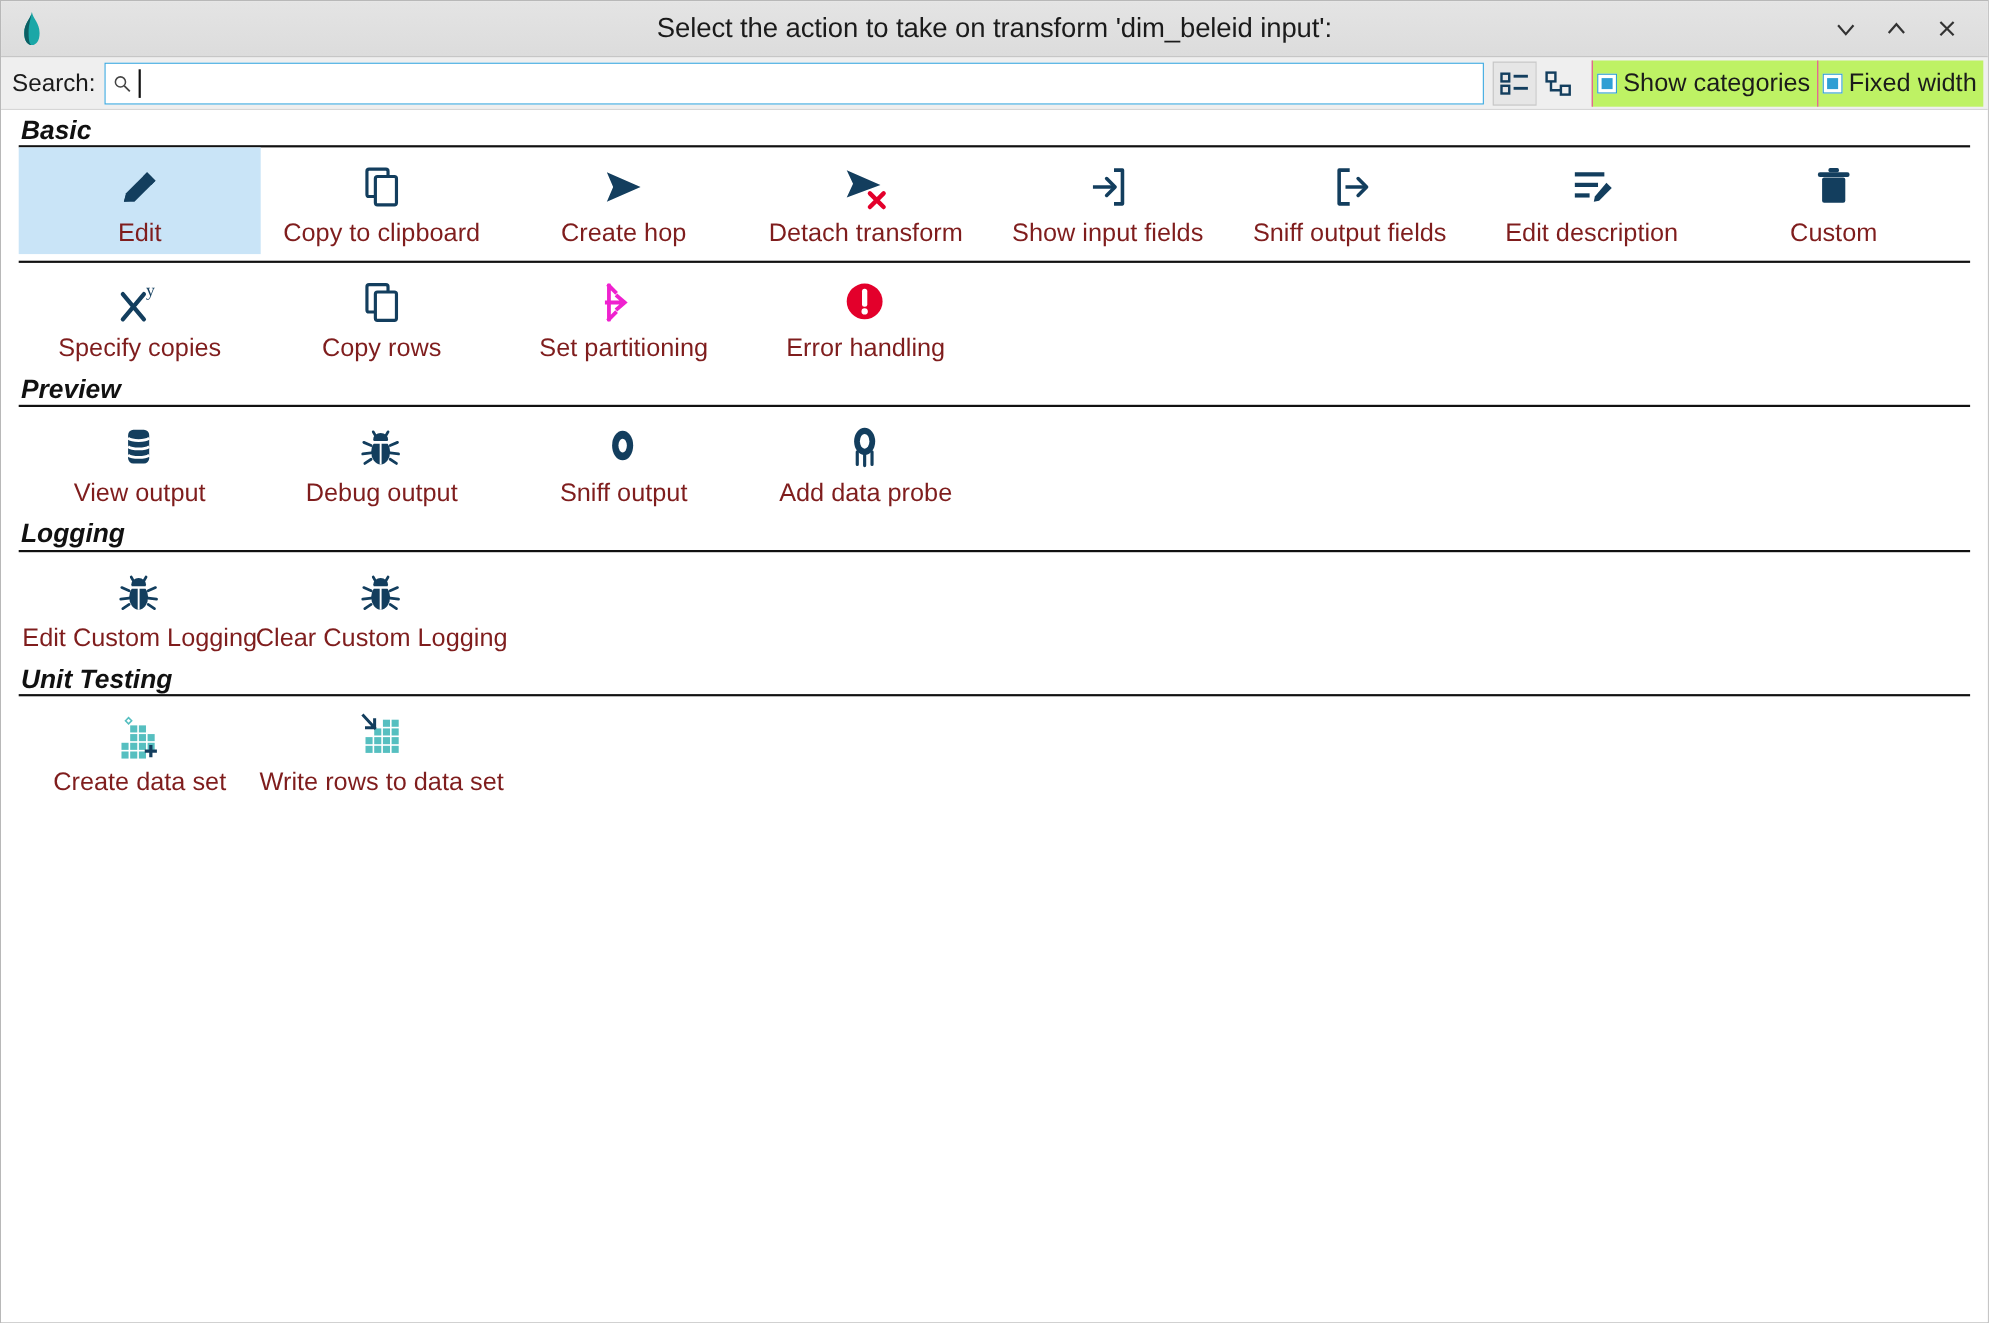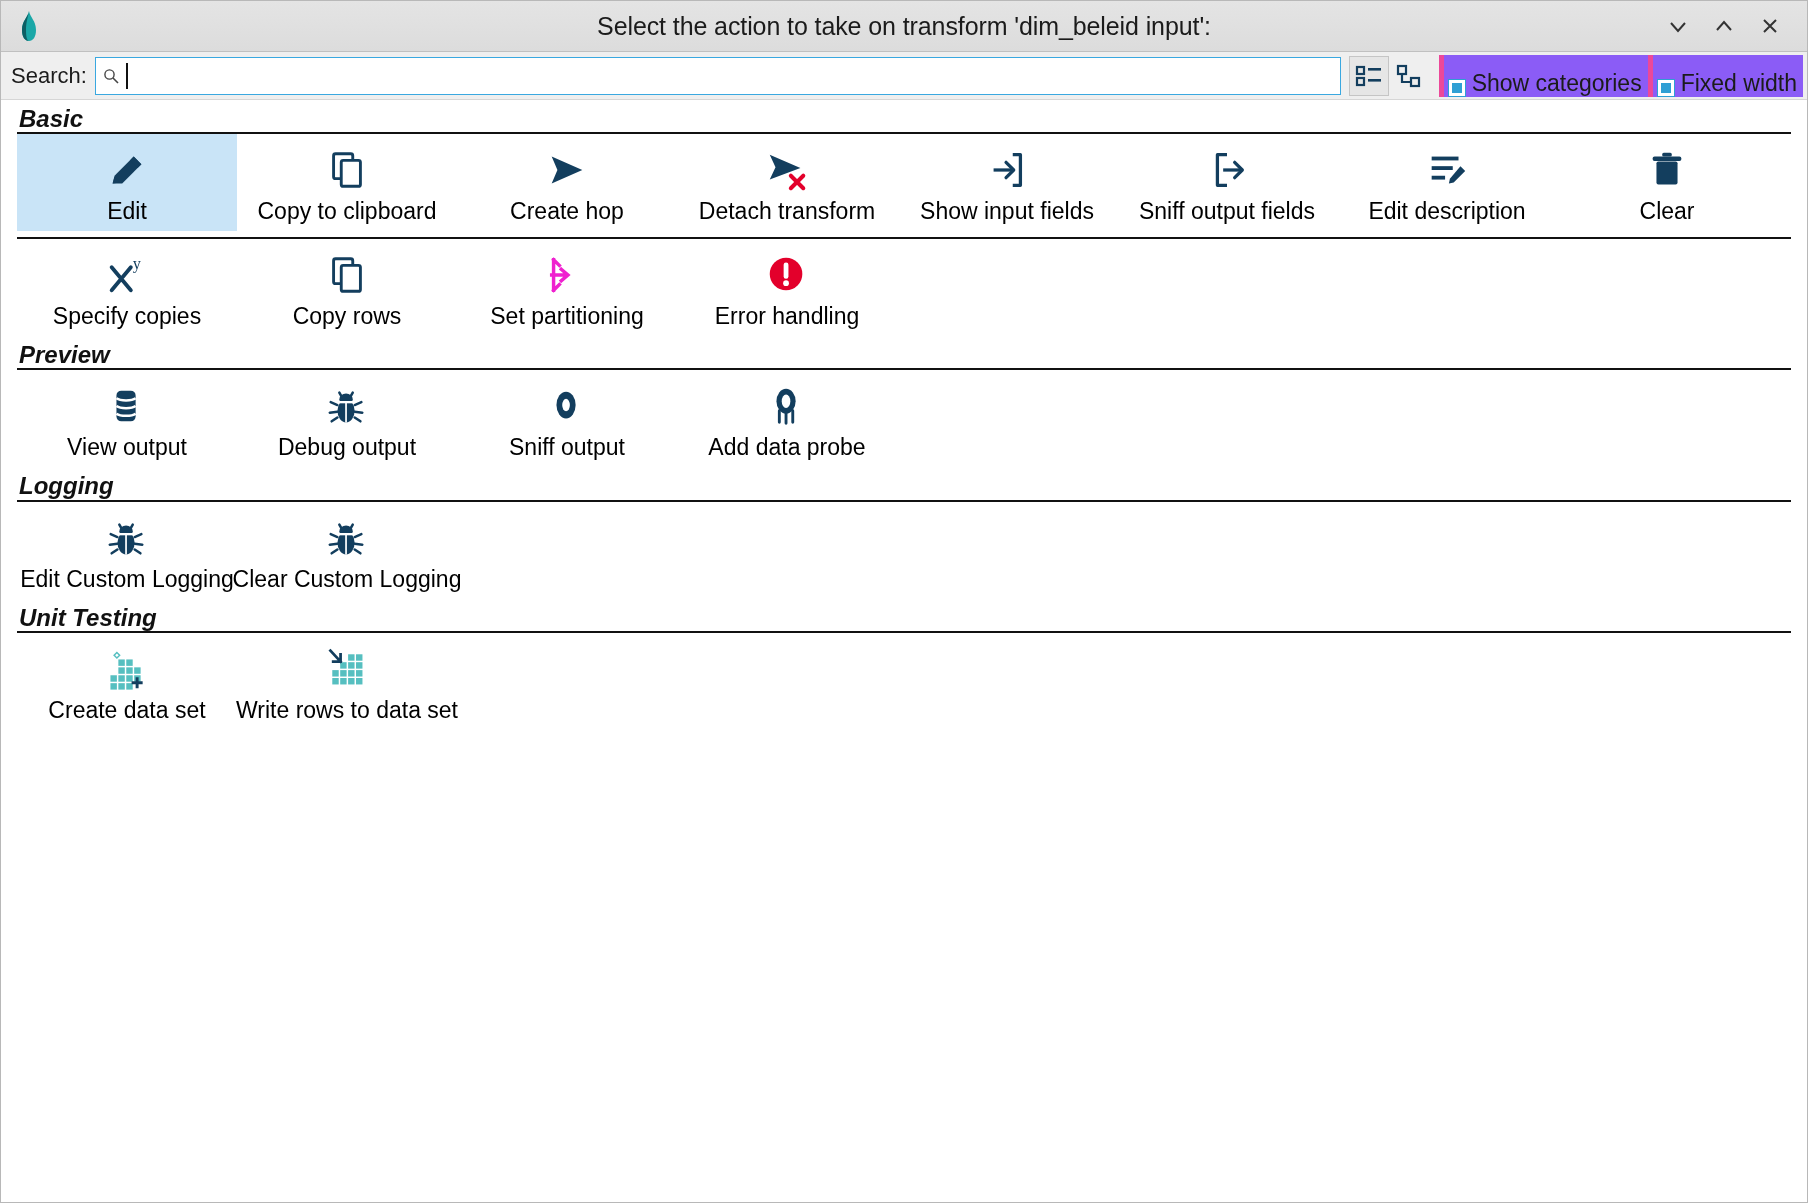--- a/index.html
+++ b/index.html
@@ -132,25 +132,25 @@
     border: 1px solid #c5c5c5;
     background: #e6e6e6;
   }
   .toggle-group {
     display: flex;
     align-items: center;
     margin-left: 10px;
   }
   .check-item {
     display: flex;
-    align-items: flex-end;
+    align-items: center;
     height: 42px;
     padding: 0 6px 0 4px;
-    background: #8b5cf6;
-    border-left: 5px solid #ec4899;
+    background: #bef264;
+    border-left: 1px solid #ec4899;
     cursor: pointer;
   }
   .check-box {
     width: 16px;
     height: 16px;
     border: 1px solid #2f9fd4;
     background: #ffffff;
     margin-right: 6px;
     display: flex;
     align-items: center;
@@ -211,21 +211,21 @@
     background: #c9e4f7;
   }
   .item .ic {
     height: 52px;
     display: flex;
     align-items: center;
     justify-content: center;
   }
   .item .lbl {
     font-size: 23px;
-    color: #000000;
+    color: #7f1d1d;
     white-space: nowrap;
     margin-top: 2px;
     text-align: center;
   }
   svg { display: block; }
 </style>
 </head>
 <body>
 
 <div class="window">
@@ -377,21 +377,21 @@
             <div class="lbl">Edit description</div>
           </div>
           <div class="item">
             <div class="ic">
               <svg width="46" height="46" viewBox="0 0 48 48">
                 <rect x="13" y="15" width="22" height="24" rx="2" fill="#133E5E"></rect>
                 <rect x="9" y="10" width="30" height="4.5" rx="2" fill="#133E5E"></rect>
                 <rect x="19" y="6" width="10" height="4" rx="1.6" fill="#133E5E"></rect>
               </svg>
             </div>
-            <div class="lbl">Clear</div>
+            <div class="lbl">Custom</div>
           </div>
         </div>
       </div>
       <div class="section">
         <div class="section-rule"></div>
         <div class="items">
           <div class="item">
             <div class="ic">
               <svg width="46" height="46" viewBox="0 0 48 48">
                 <path d="M8 16 L28 40 M28 16 L8 40" stroke="#133E5E" stroke-width="4" fill="none" stroke-linecap="round"></path>

